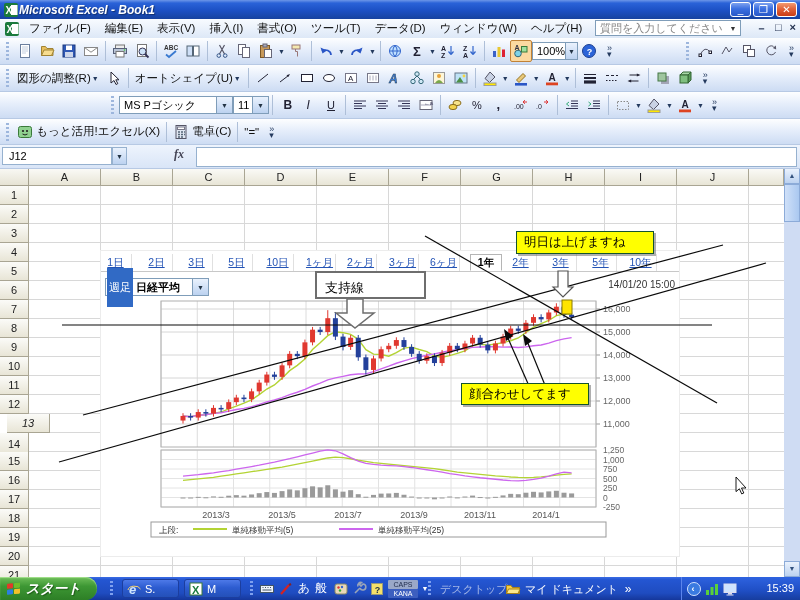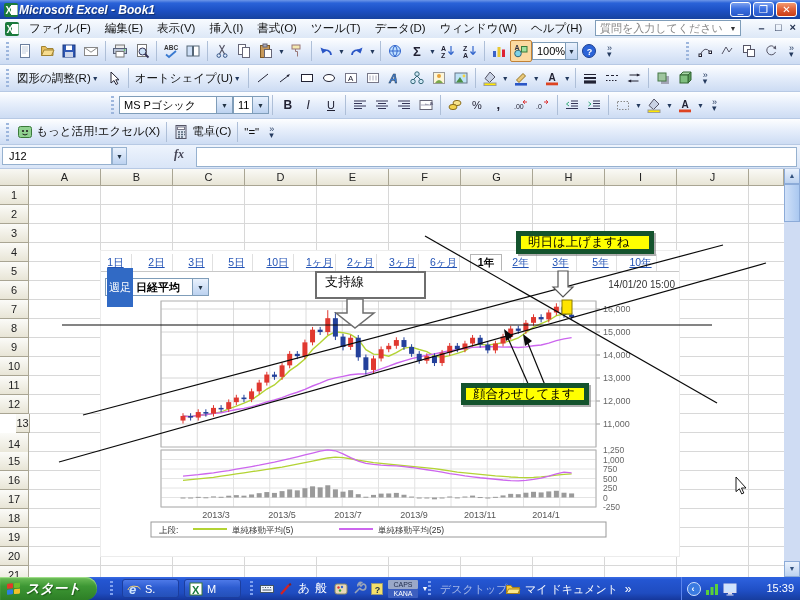--- a/index.html
+++ b/index.html
@@ -74,24 +74,24 @@
   .tabline{position:absolute;left:0;top:20px;width:100%;border-bottom:1px solid #c8c8c8}
   .selector{position:absolute;left:4px;top:27px;width:104px;height:18px;border:1px solid #7f9db9;background:#fff;
     display:flex;align-items:center;font-size:11px;box-sizing:border-box}
   .selector .p{background:#316ac5;color:#fff;padding:12px 2px;margin-left:1px}
   .selector .n{font-weight:bold;color:#000;margin-left:3px;white-space:nowrap}
   .selector .sa{margin-left:auto;width:15px;height:16px;background:linear-gradient(#eaf2fd,#bcd2f0);
     border-left:1px solid #7f9db9;font-size:7px;color:#234;display:flex;align-items:center;justify-content:center}
   .cdate{position:absolute;right:4px;top:28px;font-size:10px;color:#333}
   
   #overlay{position:absolute;left:0;top:0;width:800px;height:600px;z-index:7;pointer-events:none}
-  .callout{position:absolute;background:#ffff00;border:5px solid #14532d;box-shadow:2px 2px 0 rgba(110,110,110,.55);
+  .callout{position:absolute;background:#ffff00;border:1px solid #14532d;box-shadow:2px 2px 0 rgba(110,110,110,.55);
     font-size:12.5px;color:#000;display:flex;align-items:center;padding-left:7px;box-sizing:border-box;z-index:8}
   .whitebox{position:absolute;background:#fff;border:2px solid #6e6e6e;font-size:13px;color:#000;
-    display:flex;align-items:flex-start;padding-left:8px;box-sizing:border-box;z-index:8}
+    display:flex;align-items:flex-end;padding-left:8px;box-sizing:border-box;z-index:8}
   
   .taskbar{position:absolute;left:0;top:577px;width:800px;height:23px;z-index:12;
     background:linear-gradient(#3a6ce4,#2456d2 12%,#1f4cc0 70%,#15379b)}
   .startbtn{position:absolute;left:0;top:0;width:97px;height:23px;border-radius:0 12px 12px 0;
     background:linear-gradient(#6fbf5a,#3d9734 40%,#2d7f26);box-shadow:inset 0 1px 1px #a5e08e;
     display:flex;align-items:center;padding-left:6px;box-sizing:border-box}
   .startbtn .s{color:#fff;font-weight:bold;font-style:italic;font-size:13.5px;text-shadow:1px 1px 1px #1e5a18;margin-left:4px}
   .taskbtn{position:absolute;top:2px;height:19px;width:57px;border-radius:3px;border:1px solid #1c3e9e;box-sizing:border-box;
     background:linear-gradient(#4d79e8,#2d5cd0 45%,#2450b8);display:flex;align-items:center;padding-left:3px;color:#fff;font-size:11px;gap:3px}
   .tgrip{position:absolute;top:4px;width:3px;height:15px;background:repeating-linear-gradient(180deg,#7ea0ef 0 2px,rgba(0,0,0,0) 2px 4px)}
@@ -633,21 +633,21 @@
       <div class="rowhdr" style="left: 0px; top: 224px; width: 29px; height: 19px;">3</div>
       <div class="rowhdr" style="left: 0px; top: 243px; width: 29px; height: 19px;">4</div>
       <div class="rowhdr" style="left: 0px; top: 262px; width: 29px; height: 19px;">5</div>
       <div class="rowhdr" style="left: 0px; top: 281px; width: 29px; height: 19px;">6</div>
       <div class="rowhdr" style="left: 0px; top: 300px; width: 29px; height: 19px;">7</div>
       <div class="rowhdr" style="left: 0px; top: 319px; width: 29px; height: 19px;">8</div>
       <div class="rowhdr" style="left: 0px; top: 338px; width: 29px; height: 19px;">9</div>
       <div class="rowhdr" style="left: 0px; top: 357px; width: 29px; height: 19px;">10</div>
       <div class="rowhdr" style="left: 0px; top: 376px; width: 29px; height: 19px;">11</div>
       <div class="rowhdr" style="left: 0px; top: 395px; width: 29px; height: 19px;">12</div>
-      <div class="rowhdr" style="left: 16px; top: 414px; width: 14px; height: 19px;">13</div>
+      <div class="rowhdr" style="left: 7px; top: 414px; width: 43px; height: 19px; font-style: italic;">13</div>
       <div class="rowhdr" style="left: 0px; top: 433px; width: 29px; height: 22px;">14</div>
       <div class="rowhdr" style="left: 0px; top: 452px; width: 29px; height: 19px;">15</div>
       <div class="rowhdr" style="left: 0px; top: 471px; width: 29px; height: 19px;">16</div>
       <div class="rowhdr" style="left: 0px; top: 490px; width: 29px; height: 19px;">17</div>
       <div class="rowhdr" style="left: 0px; top: 509px; width: 29px; height: 19px;">18</div>
       <div class="rowhdr" style="left: 0px; top: 528px; width: 29px; height: 19px;">19</div>
       <div class="rowhdr" style="left: 0px; top: 547px; width: 29px; height: 19px;">20</div>
       <div class="rowhdr" style="left: 0px; top: 566px; width: 29px; height: 19px;">21</div>
     </div>
   <div class="gridarea"></div>

